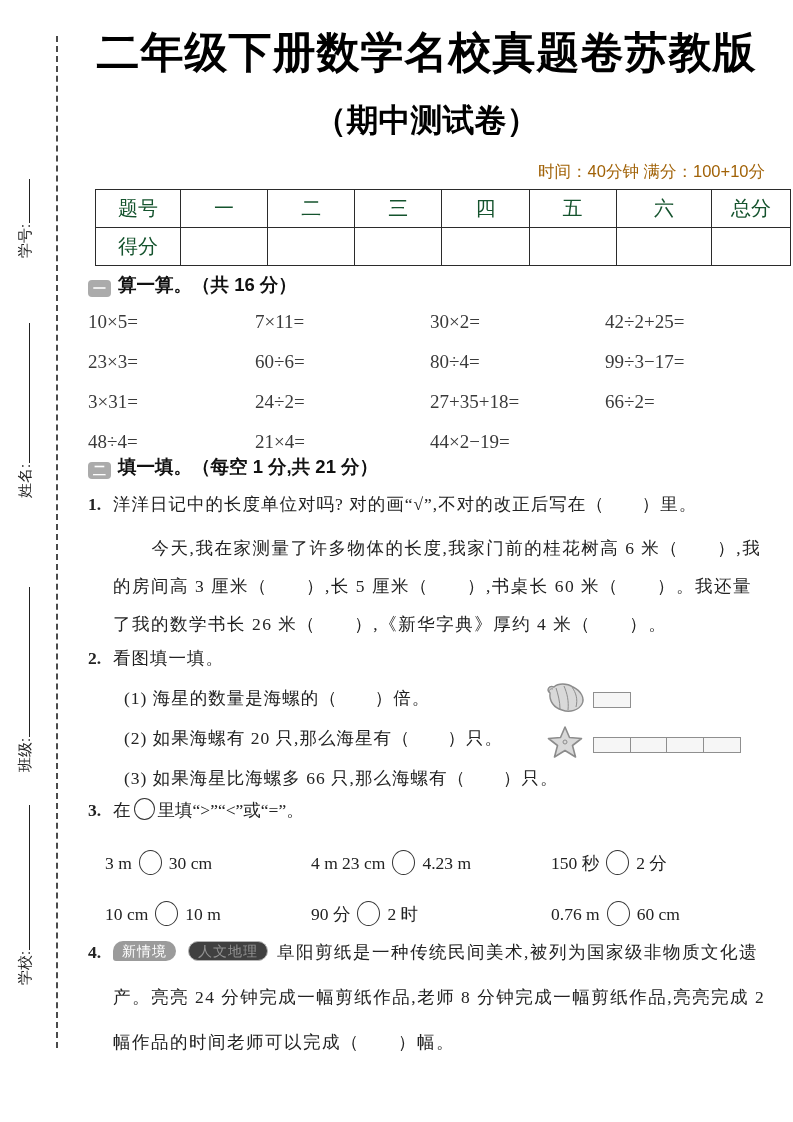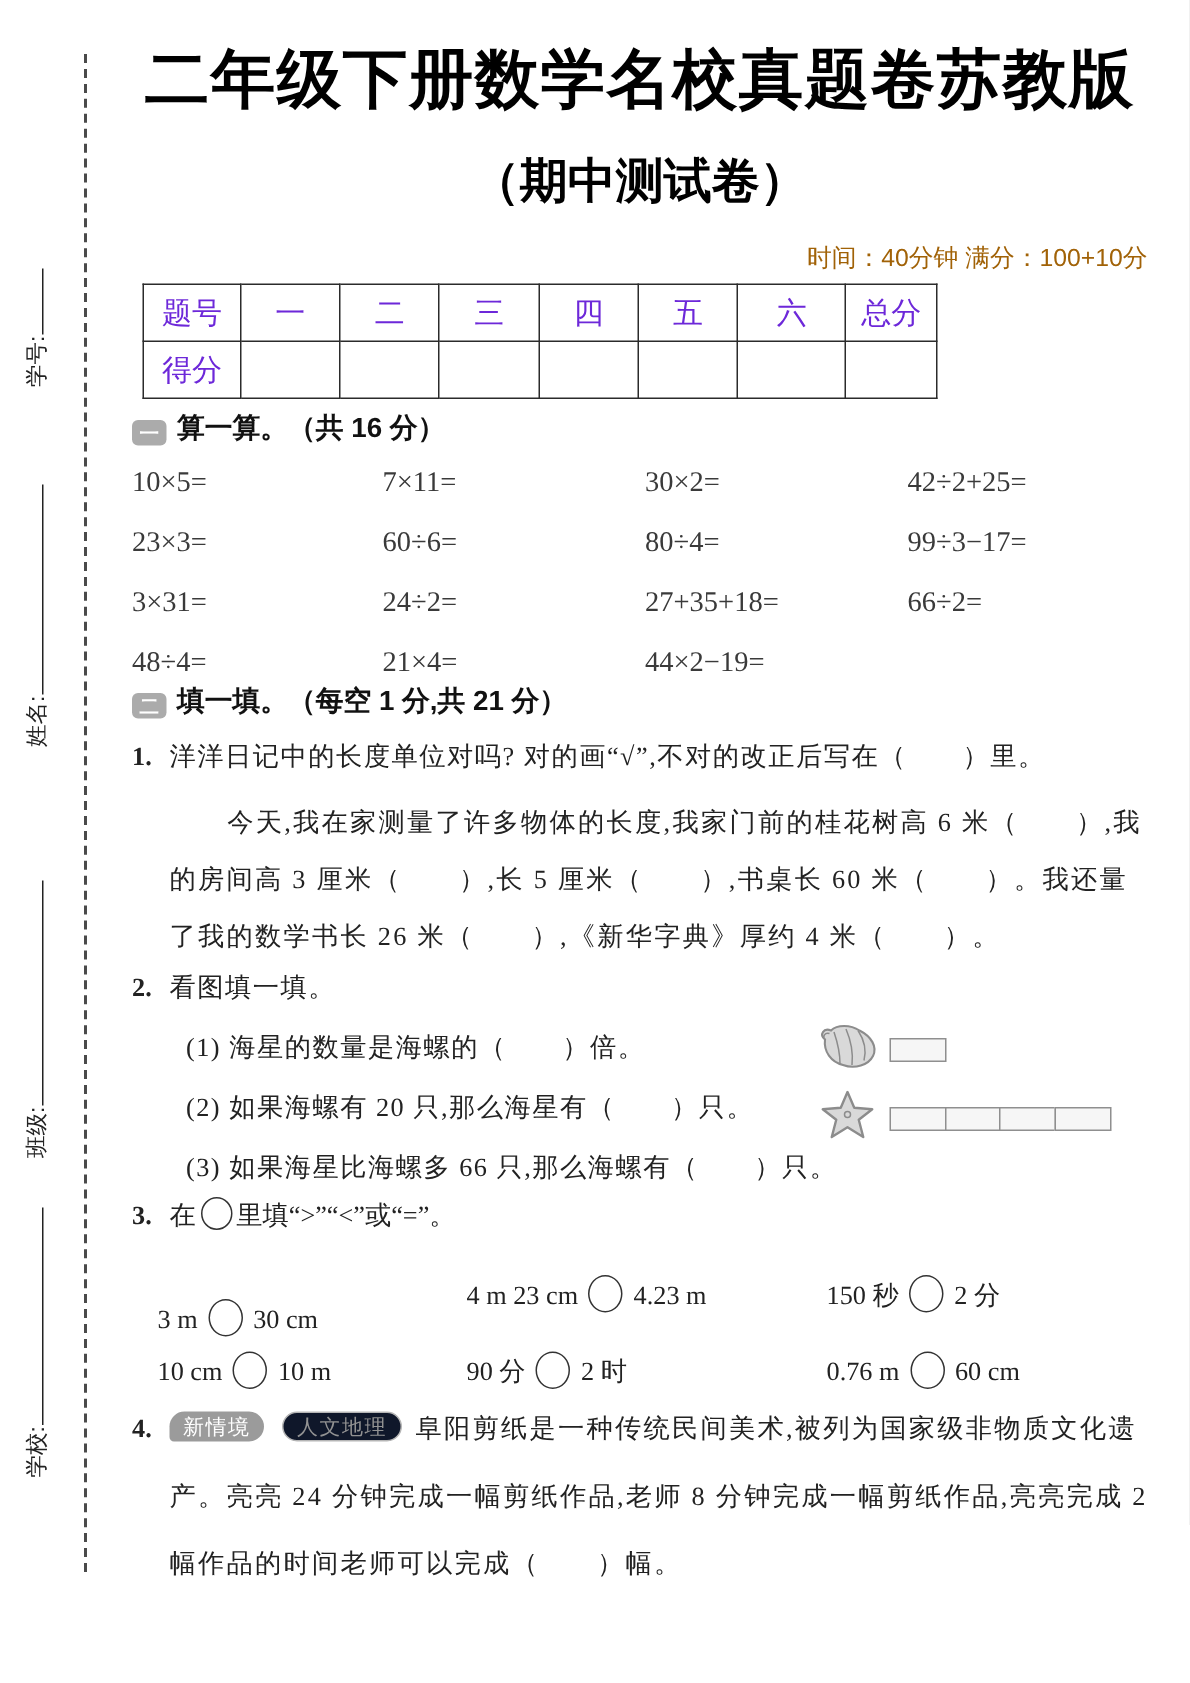--- a/index.html
+++ b/index.html
@@ -26,22 +26,22 @@
     position:absolute;left:88px;width:677px;top:99px;text-align:center;
     font-family:"Liberation Sans","DejaVu Sans",sans-serif;font-weight:bold;
     font-size:32px;color:#000;
   }
   .exam-meta{
     position:absolute;left:88px;width:677px;top:161px;text-align:right;
     font-family:"Liberation Sans","DejaVu Sans",sans-serif;font-size:16.5px;color:#a16207;
   }
   
   .score-table{
-    position:absolute;left:95px;top:189px;width:530px;border-collapse:collapse;
-    font-family:"Liberation Sans","DejaVu Sans",sans-serif;font-size:20px;color:#6d28d9;
+    position:absolute;left:95px;top:189px;width:696px;border-collapse:collapse;
+    font-family:"Liberation Sans","DejaVu Sans",sans-serif;font-size:20px;color:#14532d;
   }
   .score-table td{border:1.6px solid #2b2b2b;text-align:center;height:37px;padding:0;}
   
   .section-header{
     position:absolute;left:88px;width:677px;height:22px;line-height:22px;
     font-family:"Liberation Sans","DejaVu Sans",sans-serif;font-weight:bold;font-size:18.5px;color:#111;
   }
   .sec-badge{
     display:inline-block;width:23px;height:17px;background:#ababab;border-radius:4px;
     color:#fff;font-size:13px;line-height:17px;text-align:center;vertical-align:-2px;margin-right:7px;
@@ -77,21 +77,21 @@
     vertical-align:-4px;margin:0 3px;background:#fff;
   }
   
   .q4-para{line-height:45px;letter-spacing:1.5px;}
   .badge-filled{
     display:inline-block;background:#9b9b9b;color:#fff;font-size:14px;line-height:20px;
     padding:0 9px;border-radius:10px 10px 10px 3px;margin-right:12px;vertical-align:2px;
     font-family:"Liberation Sans","DejaVu Sans",sans-serif;letter-spacing:1px;
   }
   .badge-outline{
-    display:inline-block;background:#0f172a;color:#929292;font-size:14px;line-height:18px;
+    display:inline-block;background:#404040;color:#929292;font-size:14px;line-height:18px;
     border:1.2px solid #b5b5b5;padding:0 9px;border-radius:10px;margin-right:9px;vertical-align:2px;
     font-family:"Liberation Sans","DejaVu Sans",sans-serif;letter-spacing:1px;
   }
 </style>
 </head>
 <body>
 
 <div class="paper">
 
   <div class="binding-line"></div>
@@ -225,21 +225,21 @@
     </div>
   </div>
 
   <div class="question" style="top:798px;">
     <span class="qnum">3.</span>
     <div class="qbody">
       <div>
         <span>在</span><span class="prompt-circle"></span><span>里填“&gt;”“&lt;”或“=”。</span>
       </div>
       <div class="cmp-row" style="margin-top:24px;">
-        <span class="cmp-cell" style="left:-8px;margin-top:16px;"><span>3 m</span><span class="cmp-circle"></span><span>30 cm</span></span>
+        <span class="cmp-cell" style="left:-8px;"><span>3 m</span><span class="cmp-circle"></span><span>30 cm</span></span>
         <span class="cmp-cell" style="left:198px;"><span>4 m 23 cm</span><span class="cmp-circle"></span><span>4.23 m</span></span>
         <span class="cmp-cell" style="left:438px;"><span>150 秒</span><span class="cmp-circle"></span><span>2 分</span></span>
       </div>
       <div class="cmp-row" style="margin-top:17px;">
         <span class="cmp-cell" style="left:-8px;"><span>10 cm</span><span class="cmp-circle"></span><span>10 m</span></span>
         <span class="cmp-cell" style="left:198px;"><span>90 分</span><span class="cmp-circle"></span><span>2 时</span></span>
         <span class="cmp-cell" style="left:438px;"><span>0.76 m</span><span class="cmp-circle"></span><span>60 cm</span></span>
       </div>
     </div>
   </div>

